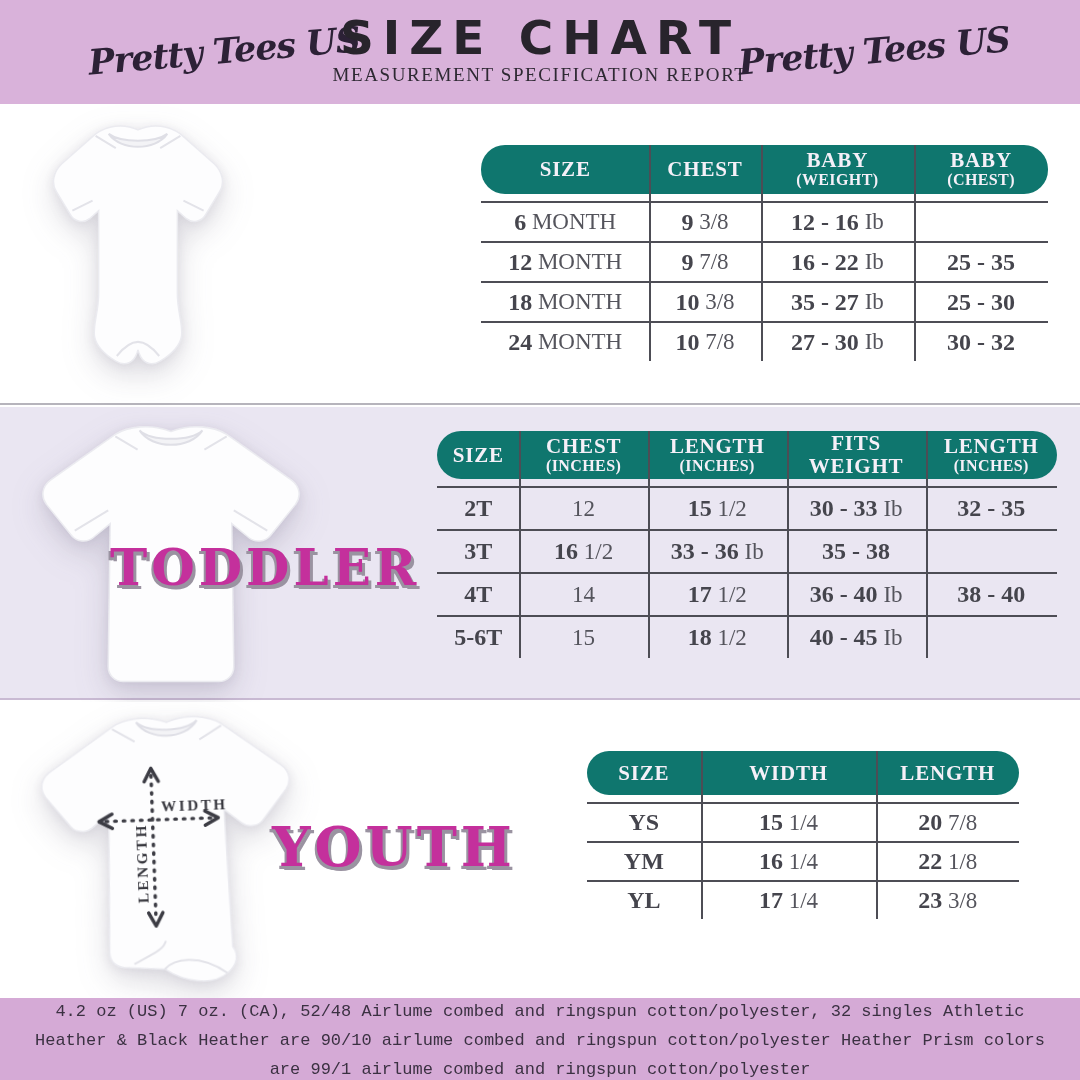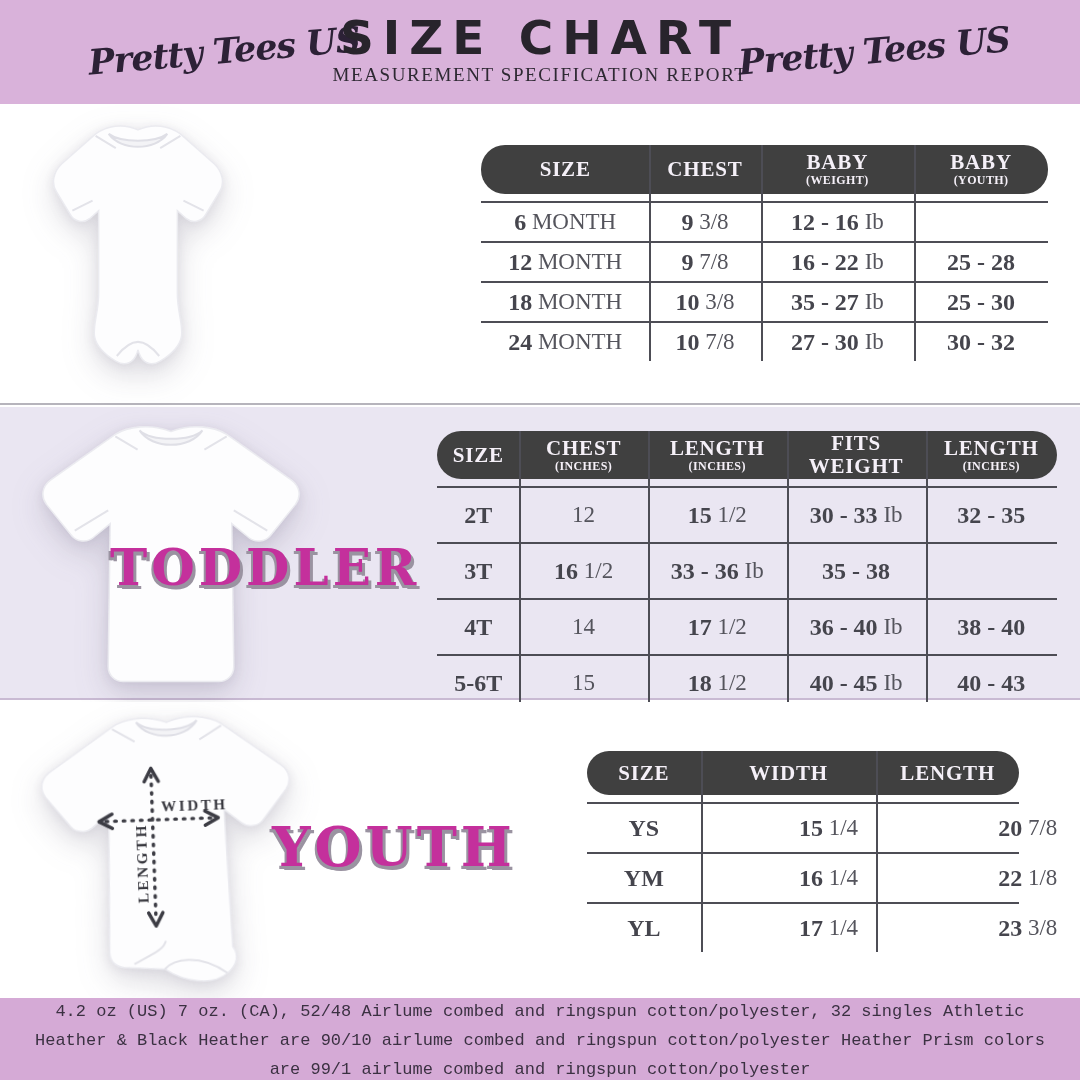--- a/index.html
+++ b/index.html
@@ -61,35 +61,35 @@
   }
   
   .tbl { position:absolute; }
   .tbl-onesie { left:481px; top:41px; width:567px; }
   .tbl-toddler { left:437px; top:24px; width:620px; }
   .tbl-youth { left:587px; top:49px; width:432px; }
   .trow { display:grid; align-items:center; position:relative; }
   .tbl-onesie .trow { grid-template-columns:29.7% 19.6% 27.1% 23.6%; }
   .tbl-toddler .trow { grid-template-columns:13.3% 20.7% 22.4% 22.4% 21.2%; }
   .tbl-youth .trow { grid-template-columns:26.3% 40.7% 33%; }
-  .thead { background:#404040; border-radius:24px; margin-bottom:7px; }
+  .thead { background:#0f766e; border-radius:24px; margin-bottom:7px; }
   .tbl-onesie .thead { height:49px; }
   .tbl-toddler .thead { height:48px; }
   .tbl-youth .thead { height:44px; border-radius:22px; }
   .tbody { border-top:2px solid #4d4d55; }
   .tbl-onesie .tbody { height:40px; }
-  .tbl-toddler .tbody { height:56px; }
-  .tbl-youth .tbody { height:50px;gap:40px; }
+  .tbl-toddler .tbody { height:43px; }
+  .tbl-youth .tbody { height:39px; }
   .tcell {
     height:100%; display:flex; flex-direction:column;
     justify-content:center; align-items:center; text-align:center; white-space:pre;
   }
   .h1 { font-weight:700; font-size:21px; letter-spacing:0.8px; color:#f5f0f8; line-height:1.0; }
   .h2 { font-weight:700; color:#f5f0f8; line-height:1.05; margin-top:1px; }
-  .h2.paren { font-size:12px; letter-spacing:0.4px; }
+  .h2.paren { font-size:16px; letter-spacing:0.4px; }
   .h2.big { font-size:21px; letter-spacing:0.8px; }
   .bcell { flex-direction:row; }
   .cb { font-weight:700; font-size:24px; color:#45454d; }
   .cr { font-weight:400; font-size:23px; color:#54545c; }
   .vline { position:absolute; top:0; bottom:0; width:2px; background:#4d4d55; }
 </style>
 </head>
 <body>
 
 <div class="canvas">
@@ -111,32 +111,32 @@
       <path class="seam" d="M147,22 L127,34"></path>
       <path class="seam" d="M40,96 L60,86"></path>
       <path class="seam" d="M170,96 L150,86"></path>
       <path class="seam" d="M84,240 C92,230 100,226 105,226 C110,226 118,230 126,240"></path>
     </svg>
     <div class="tbl tbl-onesie">
         <div class="trow thead">
           <div class="tcell hcell"><span class="h1">SIZE</span></div>
           <div class="tcell hcell"><span class="h1">CHEST</span></div>
           <div class="tcell hcell"><span class="h1">BABY</span><span class="h2 paren">(WEIGHT)</span></div>
-          <div class="tcell hcell"><span class="h1">BABY</span><span class="h2 paren">(YOUTH)</span></div>
+          <div class="tcell hcell"><span class="h1">BABY</span><span class="h2 paren">(CHEST)</span></div>
         </div>
         <div class="trow tbody">
           <div class="tcell bcell"><span class="cb">6</span><span class="cr"> MONTH</span></div>
           <div class="tcell bcell"><span class="cb">9</span><span class="cr"> 3/8</span></div>
           <div class="tcell bcell"><span class="cb">12 - 16</span><span class="cr"> Ib</span></div>
         </div>
         <div class="trow tbody">
           <div class="tcell bcell"><span class="cb">12</span><span class="cr"> MONTH</span></div>
           <div class="tcell bcell"><span class="cb">9</span><span class="cr"> 7/8</span></div>
           <div class="tcell bcell"><span class="cb">16 - 22</span><span class="cr"> Ib</span></div>
-          <div class="tcell bcell"><span class="cb">25 - 28</span></div>
+          <div class="tcell bcell"><span class="cb">25 - 35</span></div>
         </div>
         <div class="trow tbody">
           <div class="tcell bcell"><span class="cb">18</span><span class="cr"> MONTH</span></div>
           <div class="tcell bcell"><span class="cb">10</span><span class="cr"> 3/8</span></div>
           <div class="tcell bcell"><span class="cb">35 - 27</span><span class="cr"> Ib</span></div>
           <div class="tcell bcell"><span class="cb">25 - 30</span></div>
         </div>
         <div class="trow tbody">
           <div class="tcell bcell"><span class="cb">24</span><span class="cr"> MONTH</span></div>
           <div class="tcell bcell"><span class="cb">10</span><span class="cr"> 7/8</span></div>
@@ -185,21 +185,20 @@
           <div class="tcell bcell"><span class="cr">14</span></div>
           <div class="tcell bcell"><span class="cb">17</span><span class="cr"> 1/2</span></div>
           <div class="tcell bcell"><span class="cb">36 - 40</span><span class="cr"> Ib</span></div>
           <div class="tcell bcell"><span class="cb">38 - 40</span></div>
         </div>
         <div class="trow tbody">
           <div class="tcell bcell"><span class="cb">5-6T</span></div>
           <div class="tcell bcell"><span class="cr">15</span></div>
           <div class="tcell bcell"><span class="cb">18</span><span class="cr"> 1/2</span></div>
           <div class="tcell bcell"><span class="cb">40 - 45</span><span class="cr"> Ib</span></div>
-          <div class="tcell bcell"><span class="cb">40 - 43</span></div>
         </div>
         <div class="vline" style="left: 13.3%;"></div>
         <div class="vline" style="left: 34%;"></div>
         <div class="vline" style="left: 56.4%;"></div>
         <div class="vline" style="left: 78.8%;"></div>
       </div>
   </section>
 
   <section class="sec sec-youth">
     <svg class="garment youth-svg" viewBox="0 0 330 285" aria-hidden="true">

